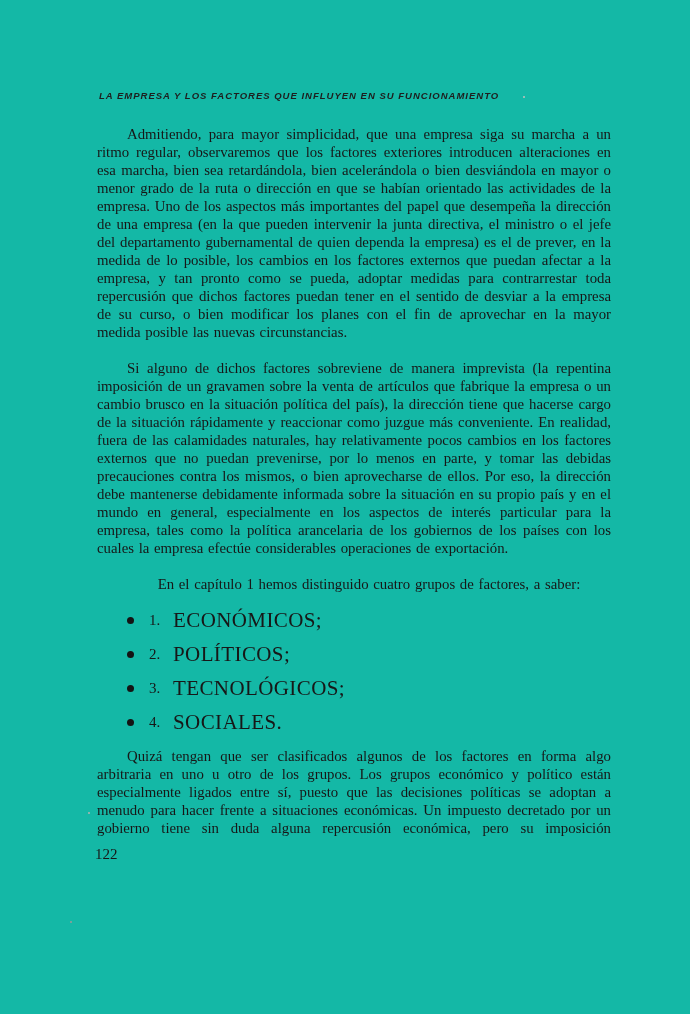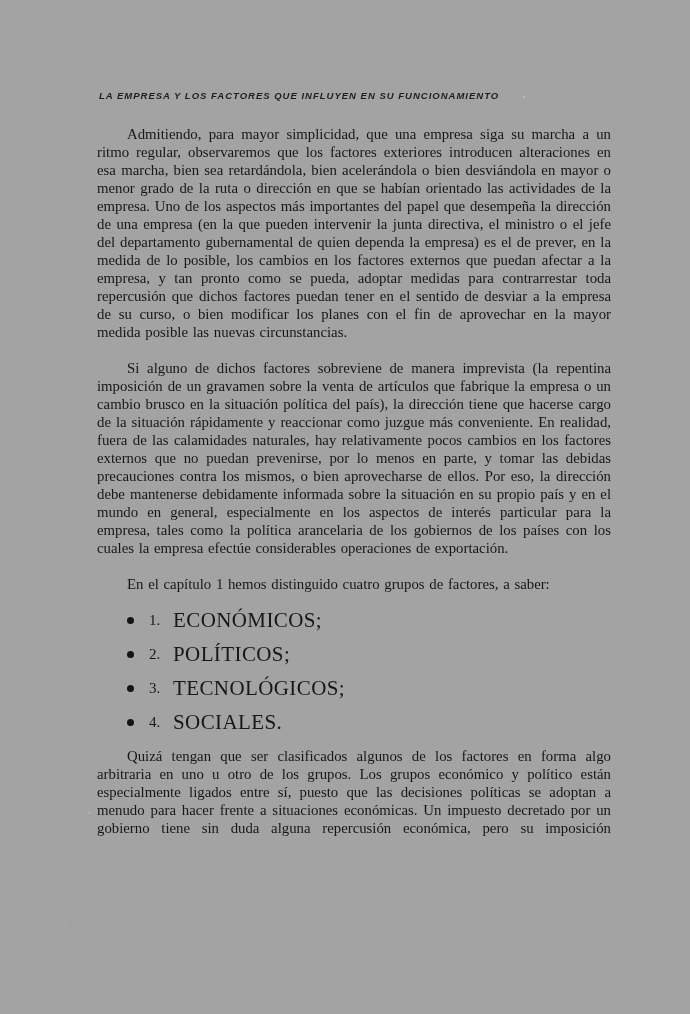--- a/index.html
+++ b/index.html
@@ -4,21 +4,21 @@
 <style>
   html, body {
     margin: 0;
     padding: 0;
     background: #ffffff;
   }
   .page {
     position: relative;
     width: 690px;
     height: 1014px;
-    background: #a3a3a3;
+    background: #14b8a6;
     overflow: hidden;
   }
   .running-header {
     position: absolute;
     left: 99px;
     top: 90px;
     font-family: "Liberation Sans", sans-serif;
     font-style: italic;
     font-weight: 700;
     font-size: 9.5px;
@@ -36,21 +36,21 @@
     line-height: 18px;
     color: #171717;
   }
   p.para {
     margin: 0 0 18px 0;
     text-align: justify;
     text-indent: 30px;
     word-spacing: 1px;
   }
   p.para.single-line {
-    text-align: left;
+    text-align: center;
   }
   p.para.continues {
     margin-bottom: 8px;
     text-align-last: justify;
   }
   ul.factor-list {
     list-style: none;
     margin: 0 0 16px 0;
     padding: 0 0 0 30px;
   }
@@ -127,20 +127,21 @@
       </li>
       <li>
         <span class="bullet"></span>
         <span class="li-num">4.</span>
         <span class="li-label">SOCIALES.</span>
       </li>
     </ul>
 
     <p class="para continues">Quizá tengan que ser clasificados algunos de los factores en forma algo arbitraria en uno u otro de los grupos. Los grupos económico y político están especialmente ligados entre sí, puesto que las decisiones políticas se adoptan a menudo para hacer frente a situaciones económicas. Un impuesto decretado por un gobierno tiene sin duda alguna repercusión económica, pero su imposición</p>
 
+    <div class="page-number">122</div>
 
   </div>
 
   <div class="speck s1"></div>
   <div class="speck s2"></div>
   <div class="speck s3"></div>
 
 </div>
 
 </body></html>

